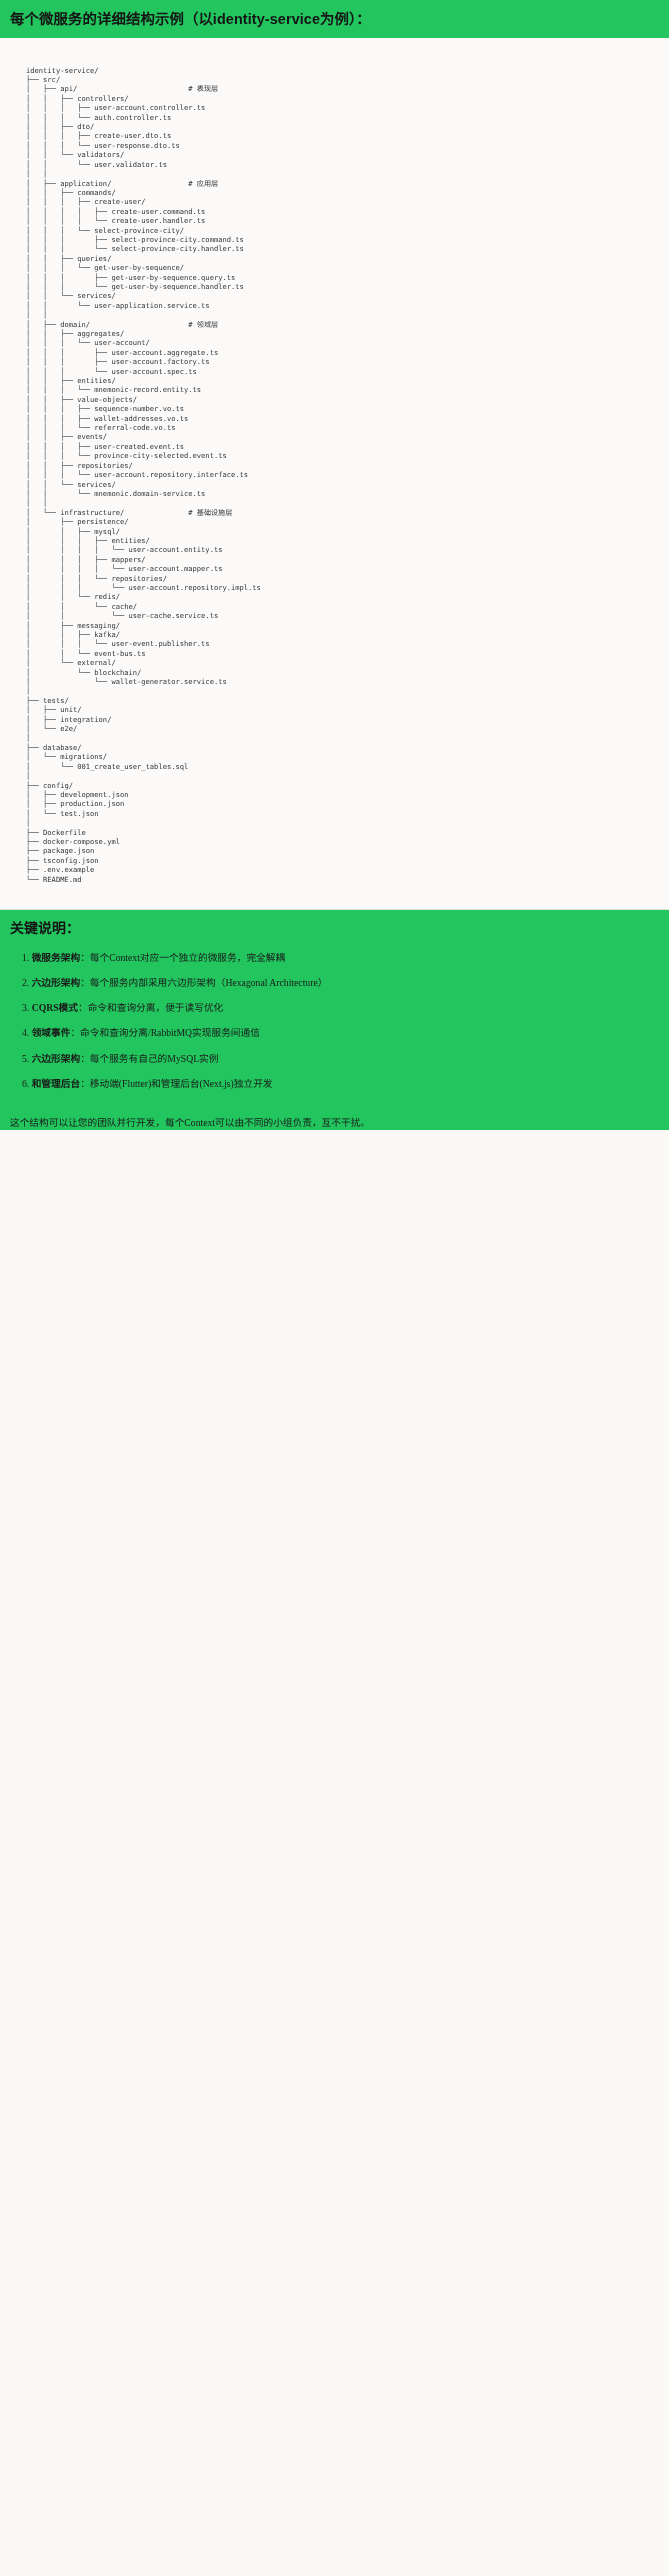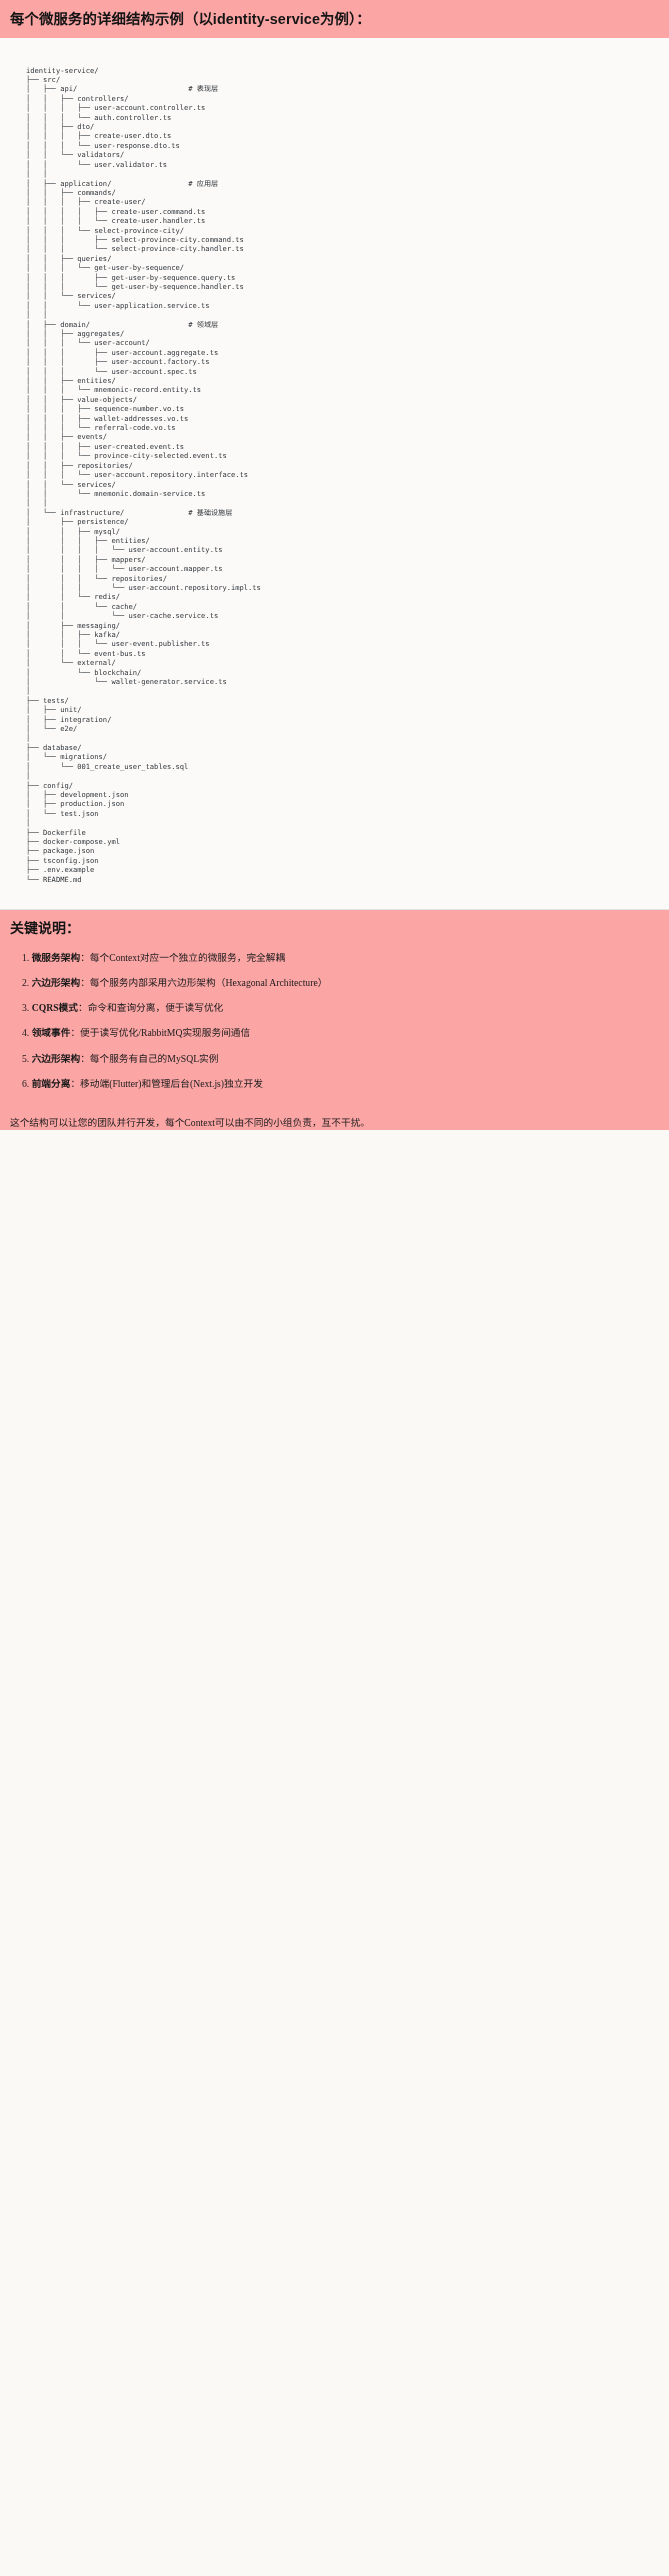--- a/index.html
+++ b/index.html
@@ -11,21 +11,21 @@
   body {
     width: 669px;
     font-family: "Liberation Serif", "DejaVu Serif", serif;
     color: #1a1a1a;
     -webkit-font-smoothing: antialiased;
   }
   .page {
     width: 669px;
     box-sizing: border-box;
     padding: 0;
-    background: #fca5a5;
+    background: #22c55e;
   }
 
   
   .doc-title {
     font-family: "Liberation Sans", "DejaVu Sans", sans-serif;
     font-weight: bold;
     font-size: 14.4px;
     line-height: 1.4;
     color: #151515;
     padding: 8.8px 10px 8.8px 10px;
@@ -212,27 +212,27 @@
       <li>
         <span class="lbl">微服务架构</span><span>：每个Context对应一个独立的微服务，完全解耦</span>
       </li>
       <li>
         <span class="lbl">六边形架构</span><span>：每个服务内部采用六边形架构（Hexagonal Architecture）</span>
       </li>
       <li>
         <span class="lbl">CQRS模式</span><span>：命令和查询分离，便于读写优化</span>
       </li>
       <li>
-        <span class="lbl">领域事件</span><span>：便于读写优化/RabbitMQ实现服务间通信</span>
+        <span class="lbl">领域事件</span><span>：命令和查询分离/RabbitMQ实现服务间通信</span>
       </li>
       <li>
         <span class="lbl">六边形架构</span><span>：每个服务有自己的MySQL实例</span>
       </li>
       <li>
-        <span class="lbl">前端分离</span><span>：移动端(Flutter)和管理后台(Next.js)独立开发</span>
+        <span class="lbl">和管理后台</span><span>：移动端(Flutter)和管理后台(Next.js)独立开发</span>
       </li>
     </ol>
   </div>
 
   <p class="closing">这个结构可以让您的团队并行开发，每个Context可以由不同的小组负责，互不干扰。</p>
 
 </div>
 
 
 </body></html>

